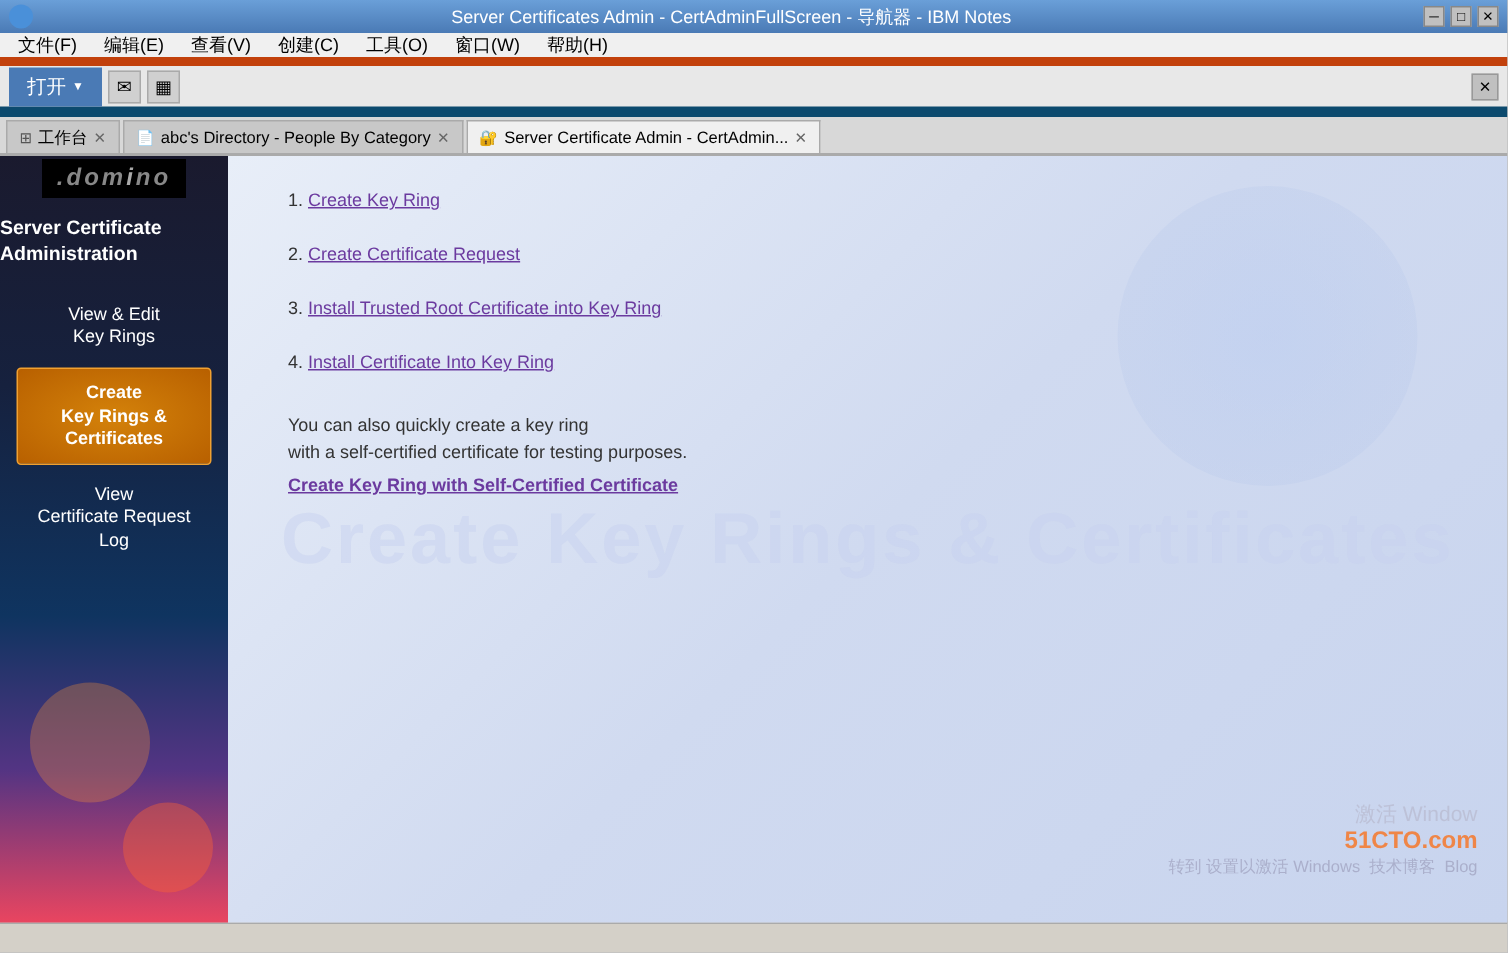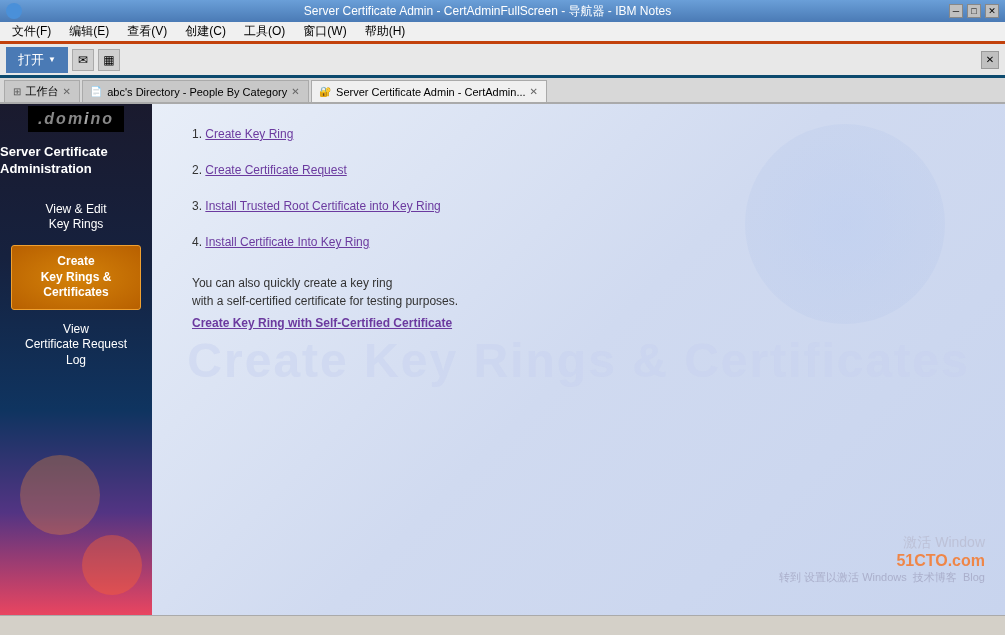--- a/index.html
+++ b/index.html
@@ -41,37 +41,37 @@
     }
 
     
     #menu-bar {
       background: #f0f0f0;
       height: 22px;
       display: flex;
       align-items: center;
       padding: 0 4px;
       font-size: 12px;
-      border-bottom: 3px solid #c2410c;
+      border-bottom: 6px solid #c2410c;
       gap: 2px;
     }
     .menu-item {
       padding: 2px 8px;
       cursor: pointer;
       color: #000;
     }
 
     
     #toolbar {
       background: #e8e8e8;
       height: 34px;
       display: flex;
       align-items: center;
       padding: 0 6px;
-      border-bottom: 3px solid #0c4a6e;
+      border-bottom: 7px solid #0c4a6e;
       gap: 4px;
     }
     #open-btn {
       background: #4a7ab5;
       color: white;
       border: none;
       padding: 4px 12px;
       font-size: 13px;
       cursor: pointer;
       display: flex; align-items: center; gap: 4px;
@@ -333,21 +333,21 @@
     
     .dropdown-arrow {
       font-size: 8px;
     }
   </style>
 </head>
 <body>
 
 <div id="title-bar">
   <div id="win-icon"></div>
-  <span id="title-bar-text">Server Certificate Admin - CertAdminFullScreen - 导航器 - IBM Notes</span>
+  <span id="title-bar-text">Server Certificates Admin - CertAdminFullScreen - 导航器 - IBM Notes</span>
   <div id="title-bar-controls">
     <div class="title-btn">─</div>
     <div class="title-btn">□</div>
     <div class="title-btn">✕</div>
   </div>
 </div>
 
 <div id="menu-bar">
   <span class="menu-item">文件(F)</span>
   <span class="menu-item">编辑(E)</span>

